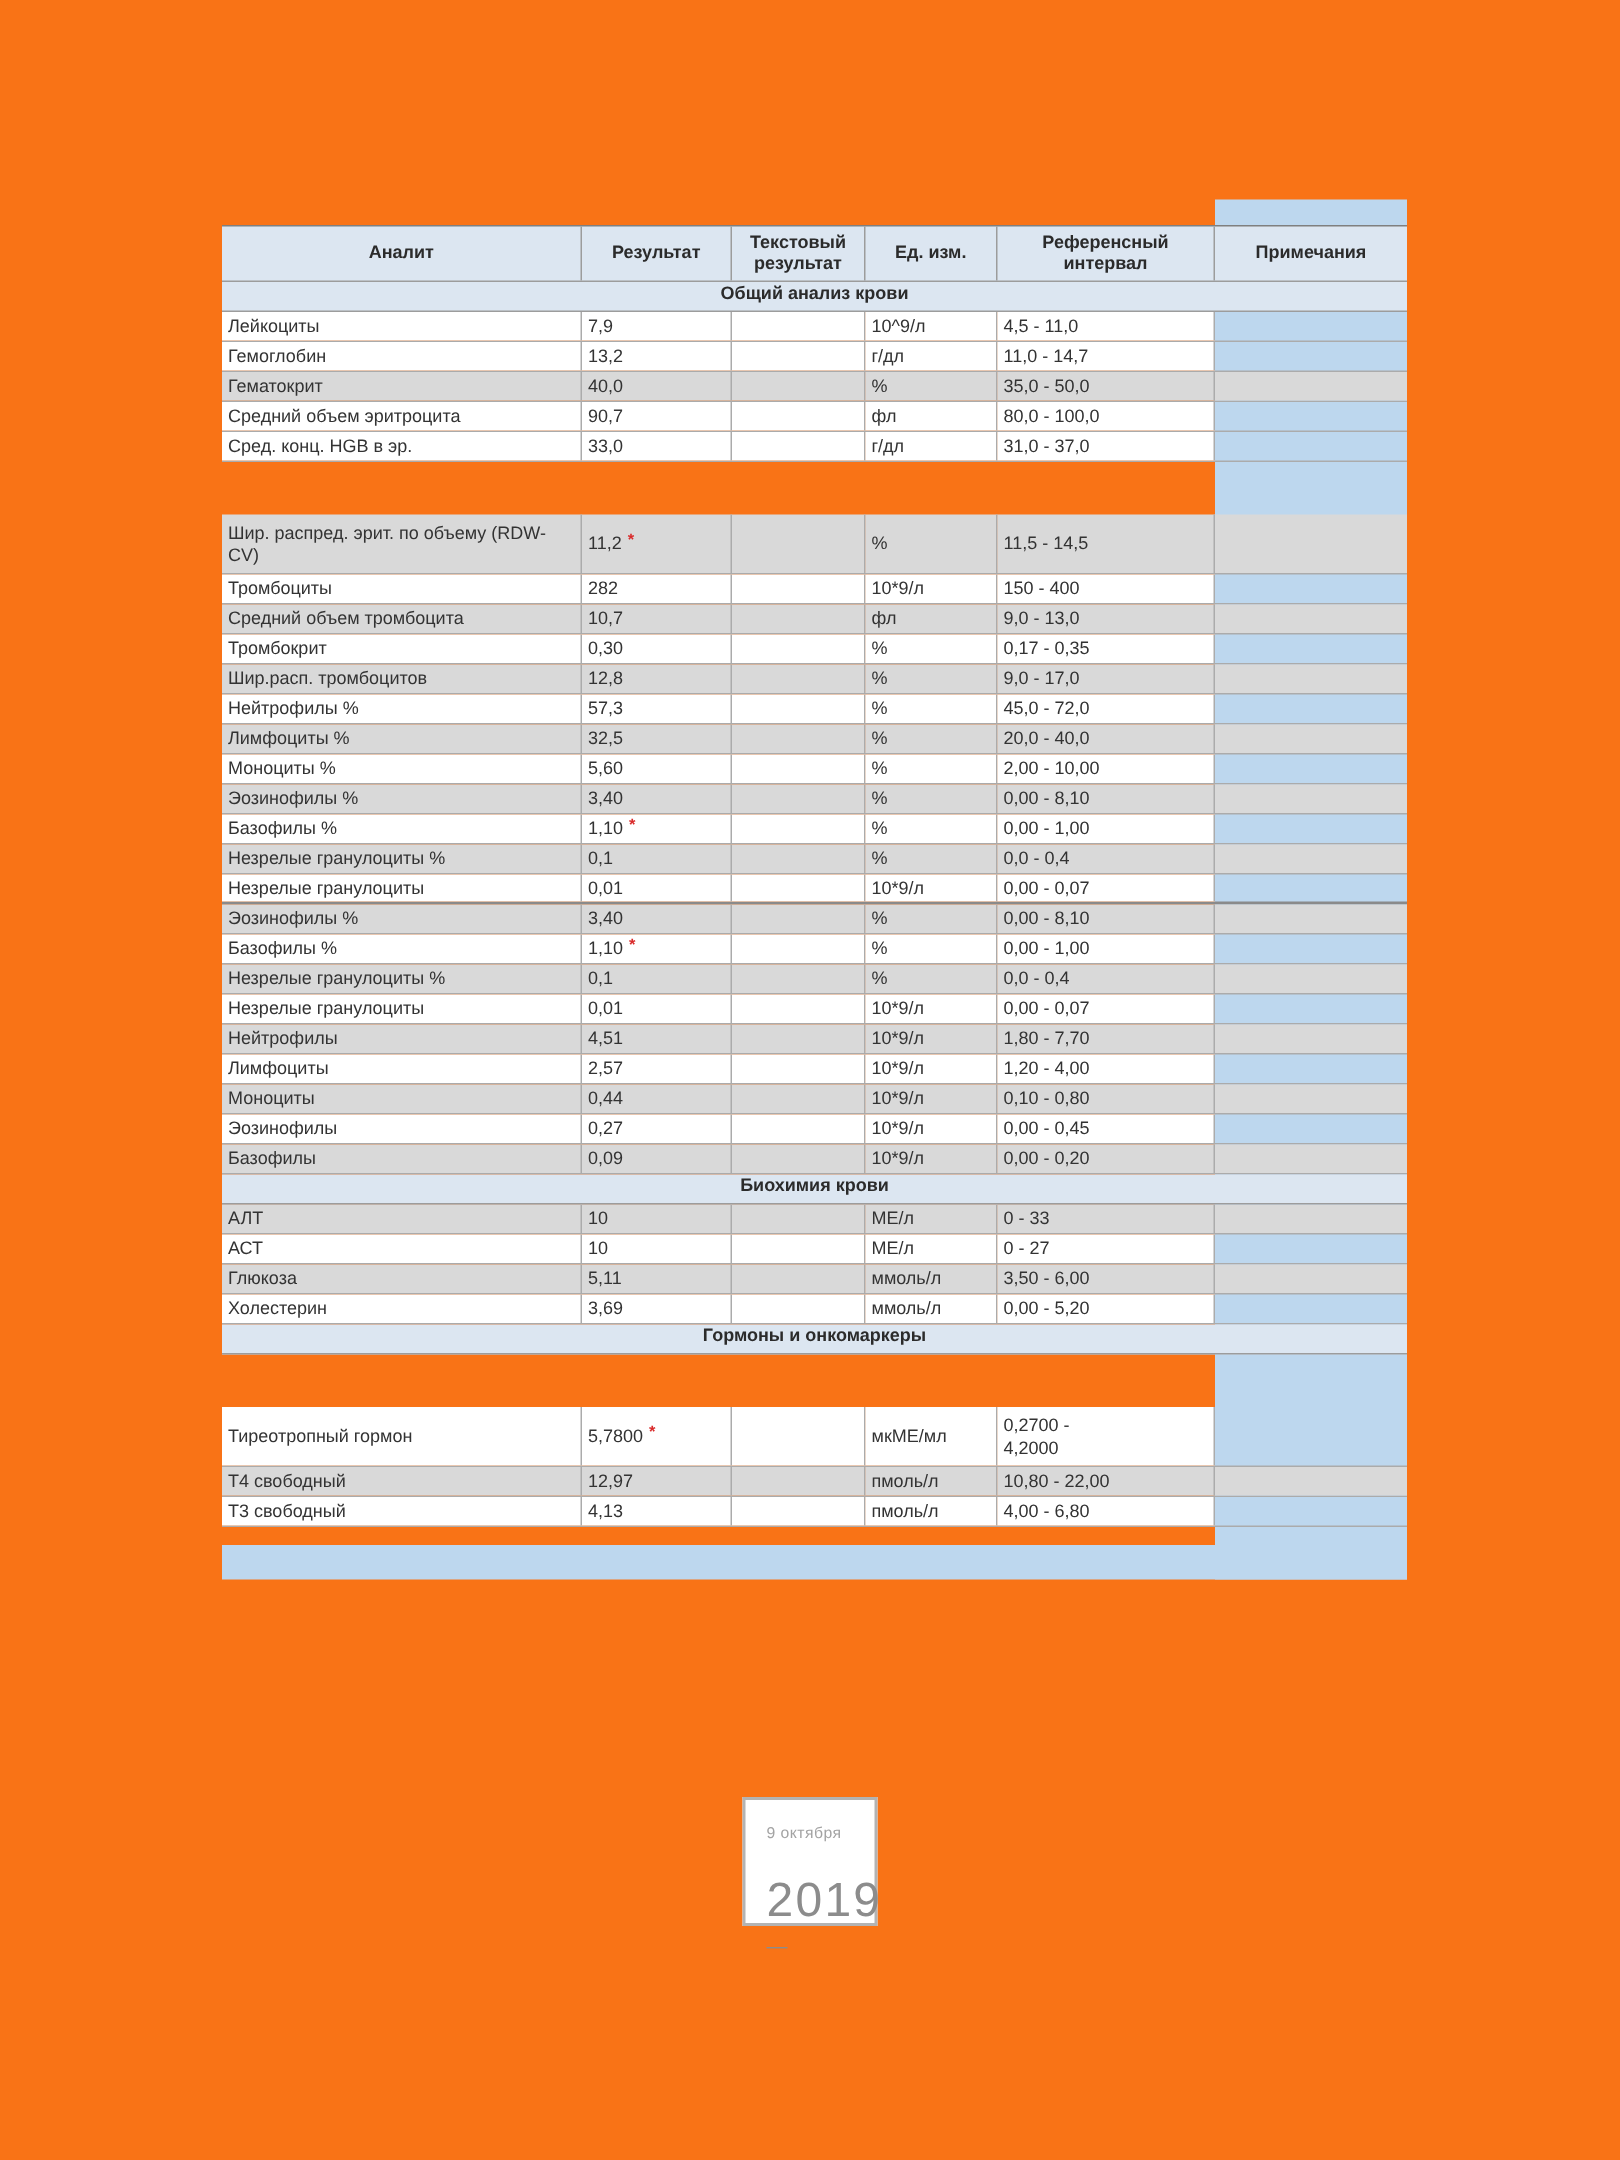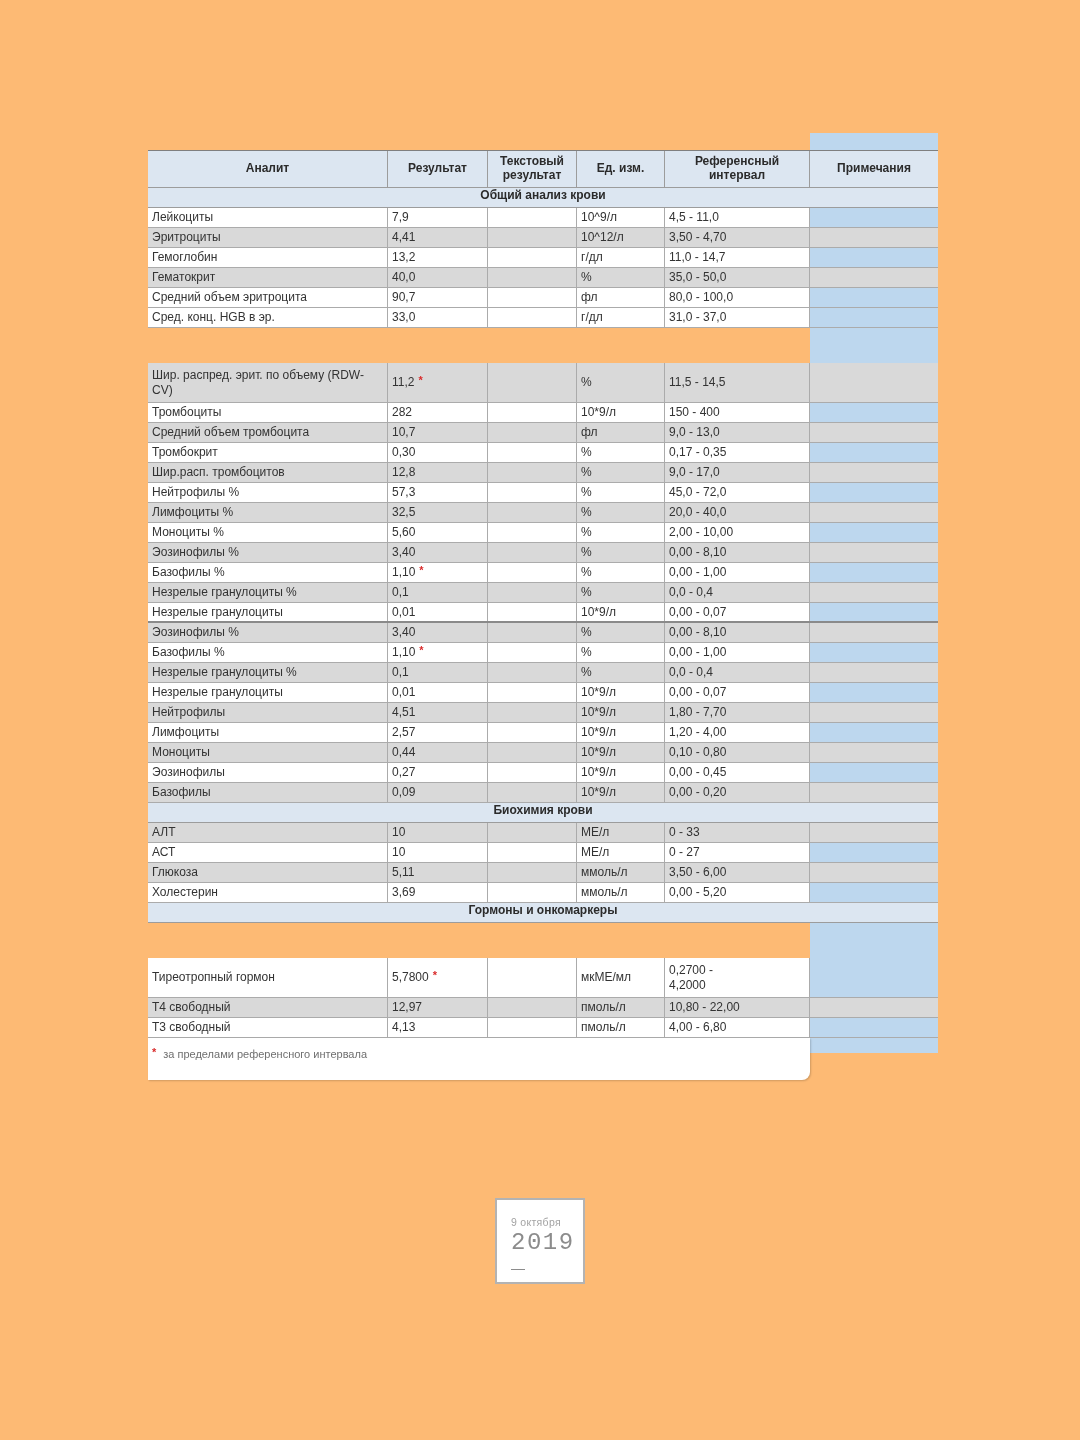--- a/index.html
+++ b/index.html
@@ -1,18 +1,18 @@
 <!DOCTYPE html>
 <html><head>
 <meta charset="utf-8">
 <style>
   * { margin:0; padding:0; box-sizing:border-box; }
   html,body { width:1080px; height:1440px; background:#ffffff;
               font-family:"Liberation Sans", sans-serif; }
-  .page { position:relative; width:1080px; height:1440px; background:#fdba74; overflow:hidden; }
+  .page { position:relative; width:1080px; height:1440px; background:#f97316; overflow:hidden; }
 
   .report-wrap { position:absolute; left:148px; top:133px; width:790px; height:920px; }
   .notes-band  { position:absolute; top:0; right:0; bottom:0; width:128px; background:#bdd7ee; }
   .bottom-band { position:absolute; left:0; right:0; bottom:0; height:23px; background:#bdd7ee; }
   .tablebox    { position:relative; padding-top:17px; }
 
   .hdr { display:flex; height:38px; background:#dce6f1;
          border-top:1px solid #7f7f7f; border-bottom:1px solid #9c9c9c; }
   .hdr .hcell { display:flex; align-items:center; justify-content:center; text-align:center;
                 font-size:12px; font-weight:bold; color:#2b2b2b; line-height:1.15;
@@ -42,21 +42,21 @@
 
   .footnote { width:662px; height:42px; background:#ffffff; padding:10px 0 0 4px;
               border-radius:0 0 8px 0; font-size:11px; color:#6f6f6f;
               box-shadow:1px 1px 2px rgba(0,0,0,0.18); }
   .footnote .fmark { color:#d92b2b; font-weight:bold; margin-right:7px; font-size:11px;
                      position:relative; top:-2px; }
 
   .date-box { position:absolute; left:495px; top:1198px; width:90px; height:86px;
               background:#fff; border:2px solid #b3b3b3; padding:16px 0 0 14px; cursor:pointer; }
   .date-day  { font-size:10.5px; color:#a3a3a3; letter-spacing:0.3px; }
-  .date-year { font-size:24px; color:#8c8c8c; font-weight:400; letter-spacing:1.5px; margin-top:1px;font-family:Liberation Mono, monospace; }
+  .date-year { font-size:32px; color:#8c8c8c; font-weight:400; letter-spacing:1.5px; margin-top:20px; }
   .date-dash { font-size:14px; color:#8c8c8c; margin-top:4px; }
 </style>
 </head>
 <body>
 
 <div class="page">
 
   <div class="report-wrap">
     <div class="notes-band"></div>
     <div class="bottom-band"></div>
@@ -81,32 +81,20 @@
             </div>
     <div class="cell c2">
               <span class="rval">7,9</span>
             </div>
     <div class="cell c3"></div>
     <div class="cell c4">10^9/л</div>
     <div class="cell c5 ref">4,5 - 11,0</div>
     <div class="cell c6 note"></div>
   </div>
 
-  <div class="row g">
-    <div class="cell c1">
-              <span class="aname">Эритроциты</span>
-            </div>
-    <div class="cell c2">
-              <span class="rval">4,41</span>
-            </div>
-    <div class="cell c3"></div>
-    <div class="cell c4">10^12/л</div>
-    <div class="cell c5 ref">3,50 - 4,70</div>
-    <div class="cell c6 note"></div>
-  </div>
 
   <div class="row w">
     <div class="cell c1">
               <span class="aname">Гемоглобин</span>
             </div>
     <div class="cell c2">
               <span class="rval">13,2</span>
             </div>
     <div class="cell c3"></div>
     <div class="cell c4">г/дл</div>
@@ -524,23 +512,20 @@
             </div>
     <div class="cell c2">
               <span class="rval">4,13</span>
             </div>
     <div class="cell c3"></div>
     <div class="cell c4">пмоль/л</div>
     <div class="cell c5 ref">4,00 - 6,80</div>
     <div class="cell c6 note"></div>
   </div>
 </div>
-      <div class="footnote">
-        <span class="fmark">*</span><span>за пределами референсного интервала</span>
-      </div>
     </div>
   </div>
 
   <div class="date-box">
     <div class="date-day">9 октября</div>
     <div class="date-year">2019</div>
     <div class="date-dash">—</div>
   </div>
 
 </div>

